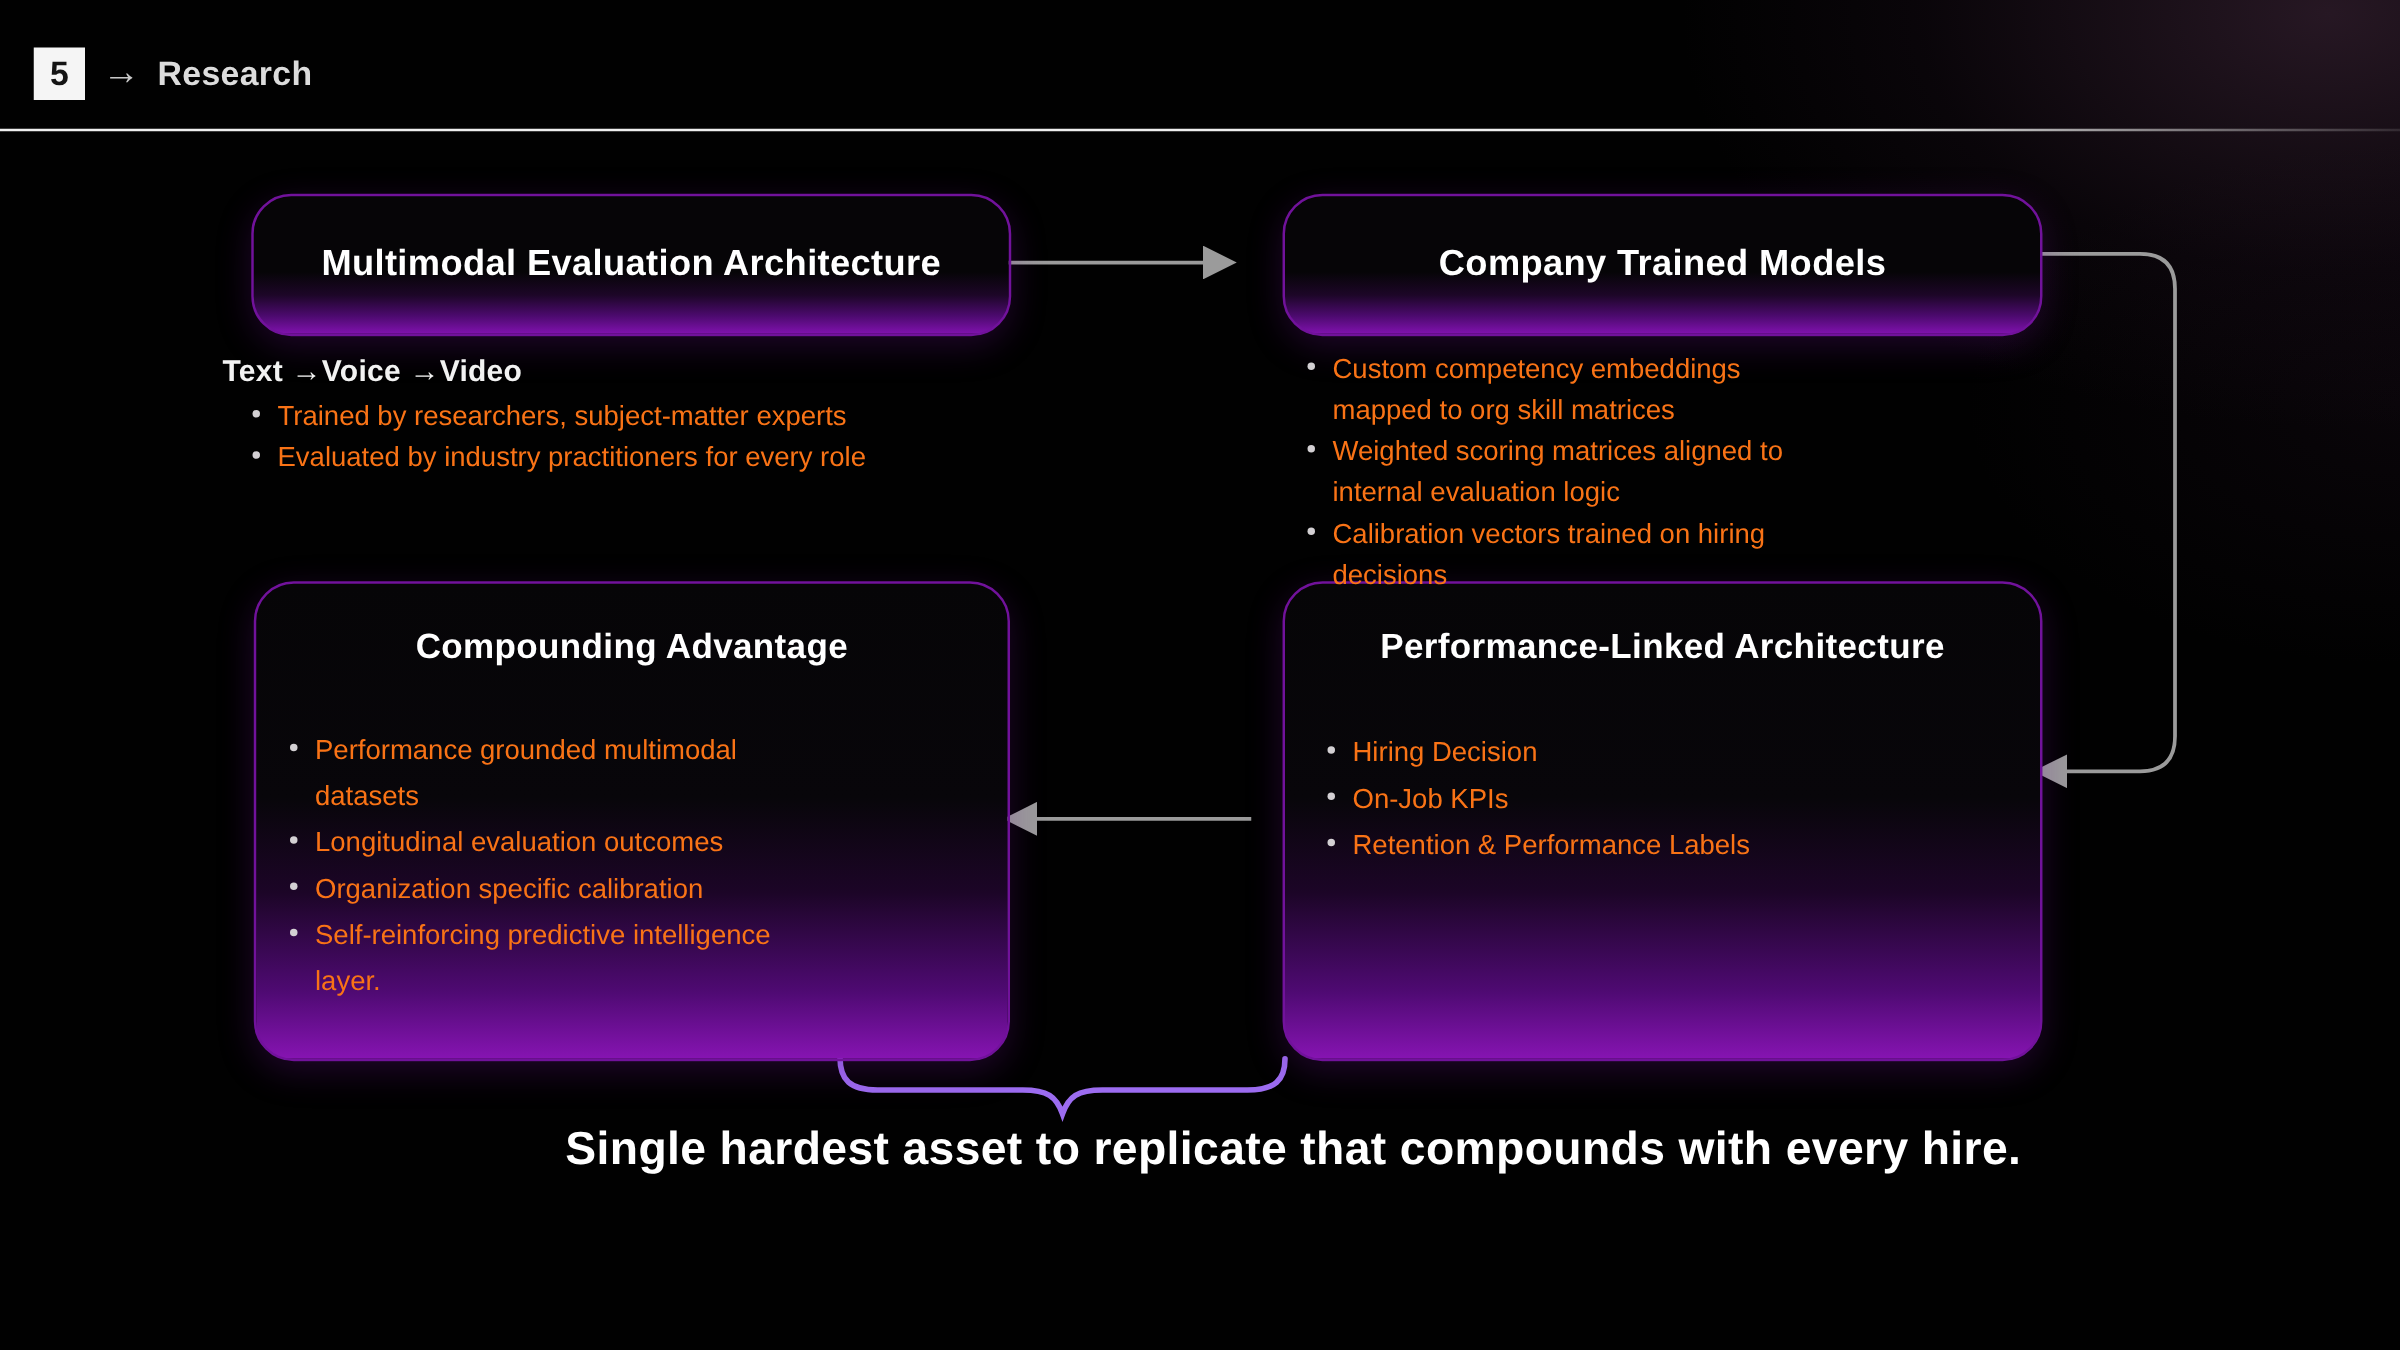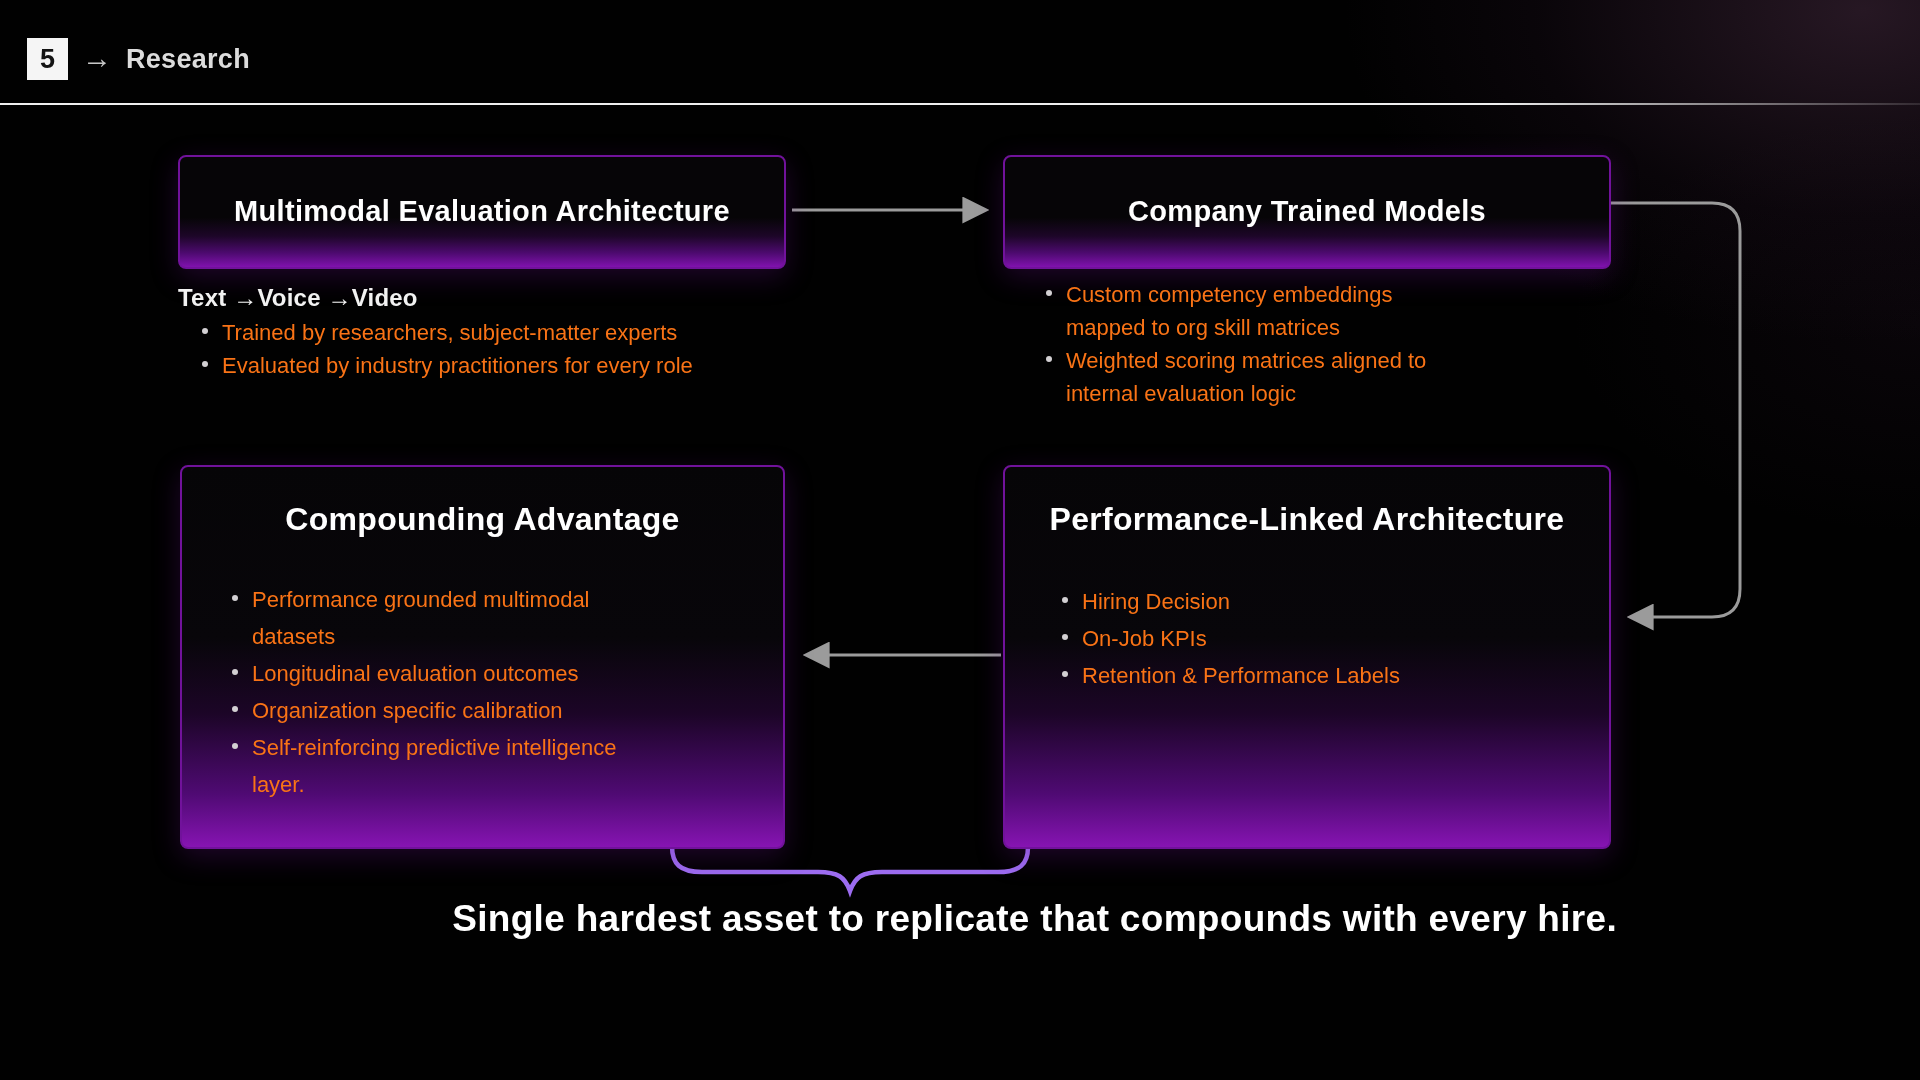--- a/index.html
+++ b/index.html
@@ -27,39 +27,40 @@
   .hdr-title{
     position:absolute;left:126px;top:44px;font-size:27px;font-weight:bold;color:#dcdcdc;
     letter-spacing:0.3px;
   }
   .hdr-divider{
     position:absolute;left:0;top:103px;width:1920px;height:2px;
     background:linear-gradient(90deg,#efefef,#efefef 78%,rgba(239,239,239,0.12));
   }
   
   .dbox{
-    position:absolute;border-radius:8px;
+    position:absolute;border-radius:32px;
     border:2px solid #71129b;
     box-shadow:0 8px 28px rgba(110,20,150,0.28);
+    margin-left:23px;
   }
   .dbox.top{
     background:linear-gradient(180deg,#060507 0%,#060507 55%,#1d0628 72%,#4c0a6e 87%,#8012ae 100%);
   }
   .dbox.bottom{
     background:linear-gradient(180deg,#060507 0%,#08060a 45%,#1c0527 65%,#4f0a73 86%,#8614b2 100%);
   }
   .box-multimodal{left:178px;top:155px;width:604px;height:110px;}
   .box-company{left:1003px;top:155px;width:604px;height:110px;}
   .box-compounding{left:180px;top:465px;width:601px;height:380px;}
   .box-performance{left:1003px;top:465px;width:604px;height:380px;}
   .dbox .title{
     width:100%;text-align:center;font-weight:bold;color:#fff;letter-spacing:0.3px;
   }
   .dbox.top .title{font-size:29px;margin-top:38px;}
-  .dbox.bottom .title{font-size:32px;margin-top:34px;}
+  .dbox.bottom .title{font-size:28px;margin-top:34px;}
   
   .blist{list-style:none;margin:0;padding:0;color:#f97316;font-size:22px;}
   .blist li{position:relative;padding-left:26px;}
   .blist li::before{
     content:"";position:absolute;left:6px;top:12px;width:6px;height:6px;border-radius:50%;
     background:#d3d0d3;
   }
   .list-multimodal{position:absolute;left:196px;top:316px;width:542px;line-height:33px;text-align:justify;}
   .list-multimodal li{text-align:justify;-moz-text-align-last:left;text-align-last:left;}
   .mm-heading{
@@ -110,20 +111,21 @@
     <li>Trained by researchers, subject-matter experts</li>
     <li>Evaluated by industry practitioners for every role</li>
   </ul>
 
   <div class="dbox top box-company">
     <div class="title">Company Trained Models</div>
   </div>
   <ul class="blist list-company">
     <li>Custom competency embeddings mapped to org skill matrices</li>
     <li>Weighted scoring matrices aligned to internal evaluation logic</li>
+    <li>Calibration vectors trained on hiring decisions</li>
   </ul>
 
   <div class="dbox bottom box-compounding">
     <div class="title">Compounding Advantage</div>
   </div>
   <ul class="blist list-compounding">
     <li>Performance grounded multimodal datasets</li>
     <li>Longitudinal evaluation outcomes</li>
     <li>Organization specific calibration</li>
     <li>Self-reinforcing predictive intelligence layer.</li>

